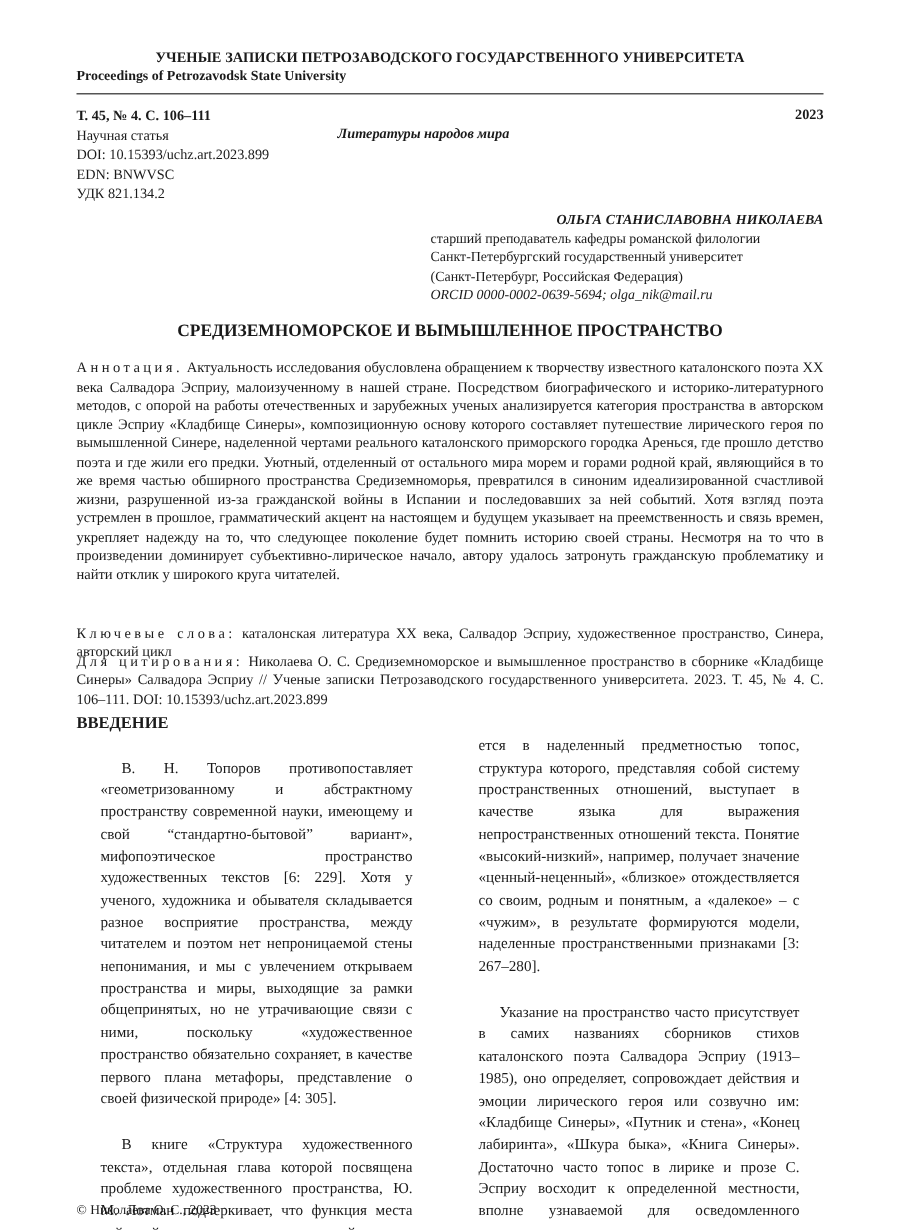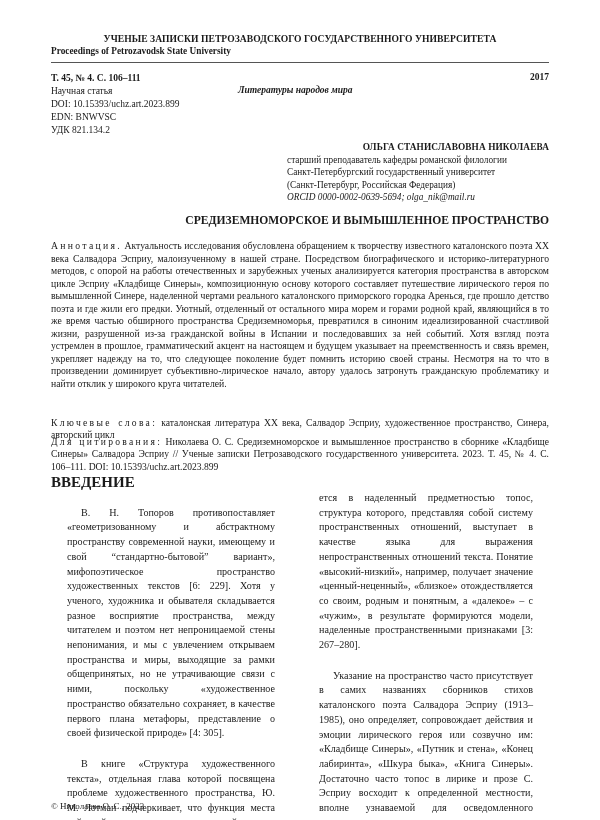--- a/index.html
+++ b/index.html
@@ -7,50 +7,50 @@
          font-family: "Liberation Serif", "DejaVu Serif", serif; color: #1a1a1a; }
   .page { position: absolute; left: 51px; top: 0; width: 498px; }
   .journal-ru { position: absolute; top: 33px; left: 0; width: 498px; text-align: center;
     font-weight: bold; font-size: 9.6px; letter-spacing: 0.05px; }
   .journal-en { position: absolute; top: 46px; left: 0; width: 498px; text-align: left;
     font-weight: bold; font-size: 9.3px; }
   .rule { position: absolute; top: 62px; left: 0; width: 498px; height: 1px; background: #555; }
   .meta-line { position: absolute; left: 0; font-size: 9.5px; line-height: 13px; }
   .vol { top: 72px; font-weight: bold; }
   .year { position: absolute; top: 72px; right: 0; font-weight: bold; font-size: 9.5px; }
-  .section { position: absolute; top: 85px; left: 187px; font-weight: bold; font-style: italic; font-size: 9.5px; }
+  .section { position: absolute; top: 85px; left: 174px; font-weight: bold; font-style: italic; font-size: 9.5px; }
   .author-block { position: absolute; top: 141px; left: 236px; width: 262px; font-size: 9.3px; line-height: 12.2px; }
-  .author-name { text-align: right; font-weight: bold; font-size: 9.3px; letter-spacing: 0.1px; margin-bottom: 1px; }
+  .author-name { text-align: right; font-weight: bold; font-size: 9.3px; letter-spacing: 0.1px; margin-bottom: 1px; font-style: italic; }
   .author-line { white-space: nowrap; }
   .orcid { font-style: italic; }
-  .title { position: absolute; top: 214px; left: 0; width: 498px; text-align: right;
+  .title { position: absolute; top: 214px; left: 0; width: 498px; text-align: center;
     font-weight: bold; font-size: 11.6px; line-height: 14px; }
   .abstract { position: absolute; top: 240px; left: 0; width: 498px; font-size: 9.7px;
     line-height: 12.55px; text-align: justify; }
   .spaced { letter-spacing: 2.3px; }
   .kw { position: absolute; top: 417px; left: 0; width: 498px; font-size: 9.6px; line-height: 12.4px; text-align: justify; }
   .cite { position: absolute; top: 436px; left: 0; width: 498px; font-size: 9.6px; line-height: 12.4px; text-align: justify; }
   .col { position: absolute; top: 475px; width: 240px; font-size: 10.1px; line-height: 14.7px; text-align: justify; hyphens: manual; }
   .col-left { left: 0; }
   .col-right { left: 252px; width: 246px; }
-  .heading { font-weight: bold; font-size: 15px; margin-bottom: 2px; }
+  .heading { font-weight: bold; font-size: 11px; margin-bottom: 2px; }
   .col p { margin: 16px; text-indent: 14px; }
   .col p.cont { text-indent: 0; }
   .copyright { position: absolute; top: 801px; left: 0; font-size: 9px; }
 </style>
 </head>
 <body>
 
 <div class="page">
   <div class="journal-ru">УЧЕНЫЕ ЗАПИСКИ ПЕТРОЗАВОДСКОГО ГОСУДАРСТВЕННОГО УНИВЕРСИТЕТА</div>
   <div class="journal-en">Proceedings of Petrozavodsk State University</div>
   <div class="rule"></div>
 
   <div class="meta-line vol">Т. 45, № 4. С. 106–111</div>
-  <div class="year">2017</div>
+  <div class="year">2023</div>
   <div class="meta-line" style="top:85px">Научная статья</div>
   <div class="section">Литературы народов мира</div>
   <div class="meta-line" style="top:98px">DOI: 10.15393/uchz.art.2023.899</div>
   <div class="meta-line" style="top:111px">EDN: BNWVSC</div>
   <div class="meta-line" style="top:124px">УДК 821.134.2</div>
 
   <div class="author-block">
     <div class="author-name">ОЛЬГА СТАНИСЛАВОВНА НИКОЛАЕВА</div>
     <div class="author-line">старший преподаватель кафедры романской филологии</div>
     <div class="author-line">Санкт-Петербургский государственный университет</div>

